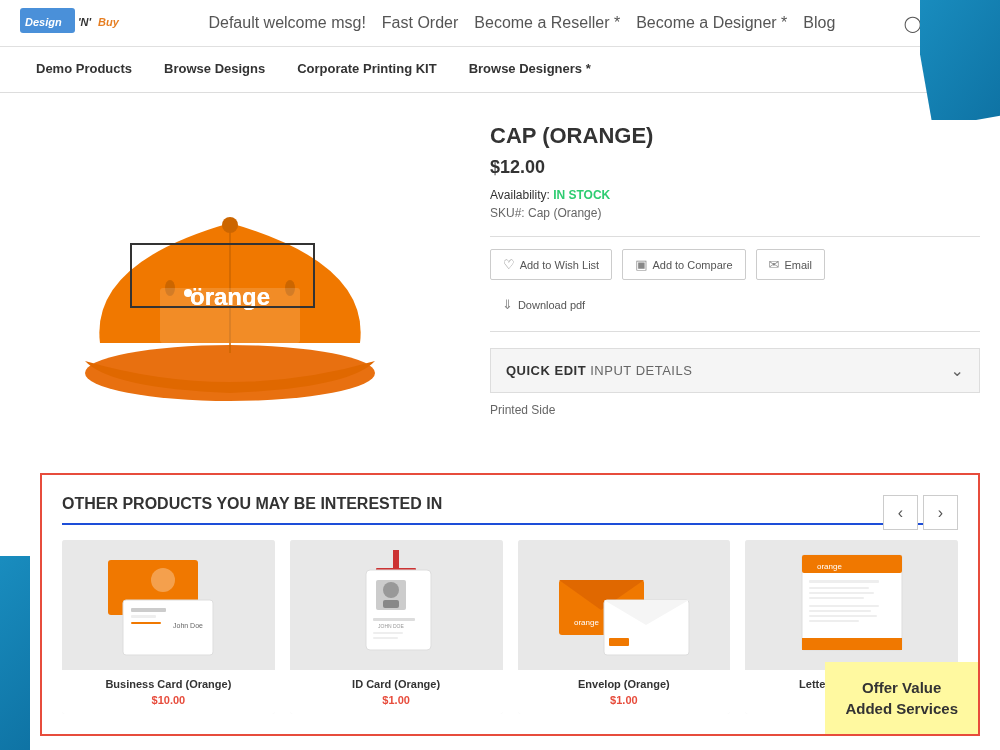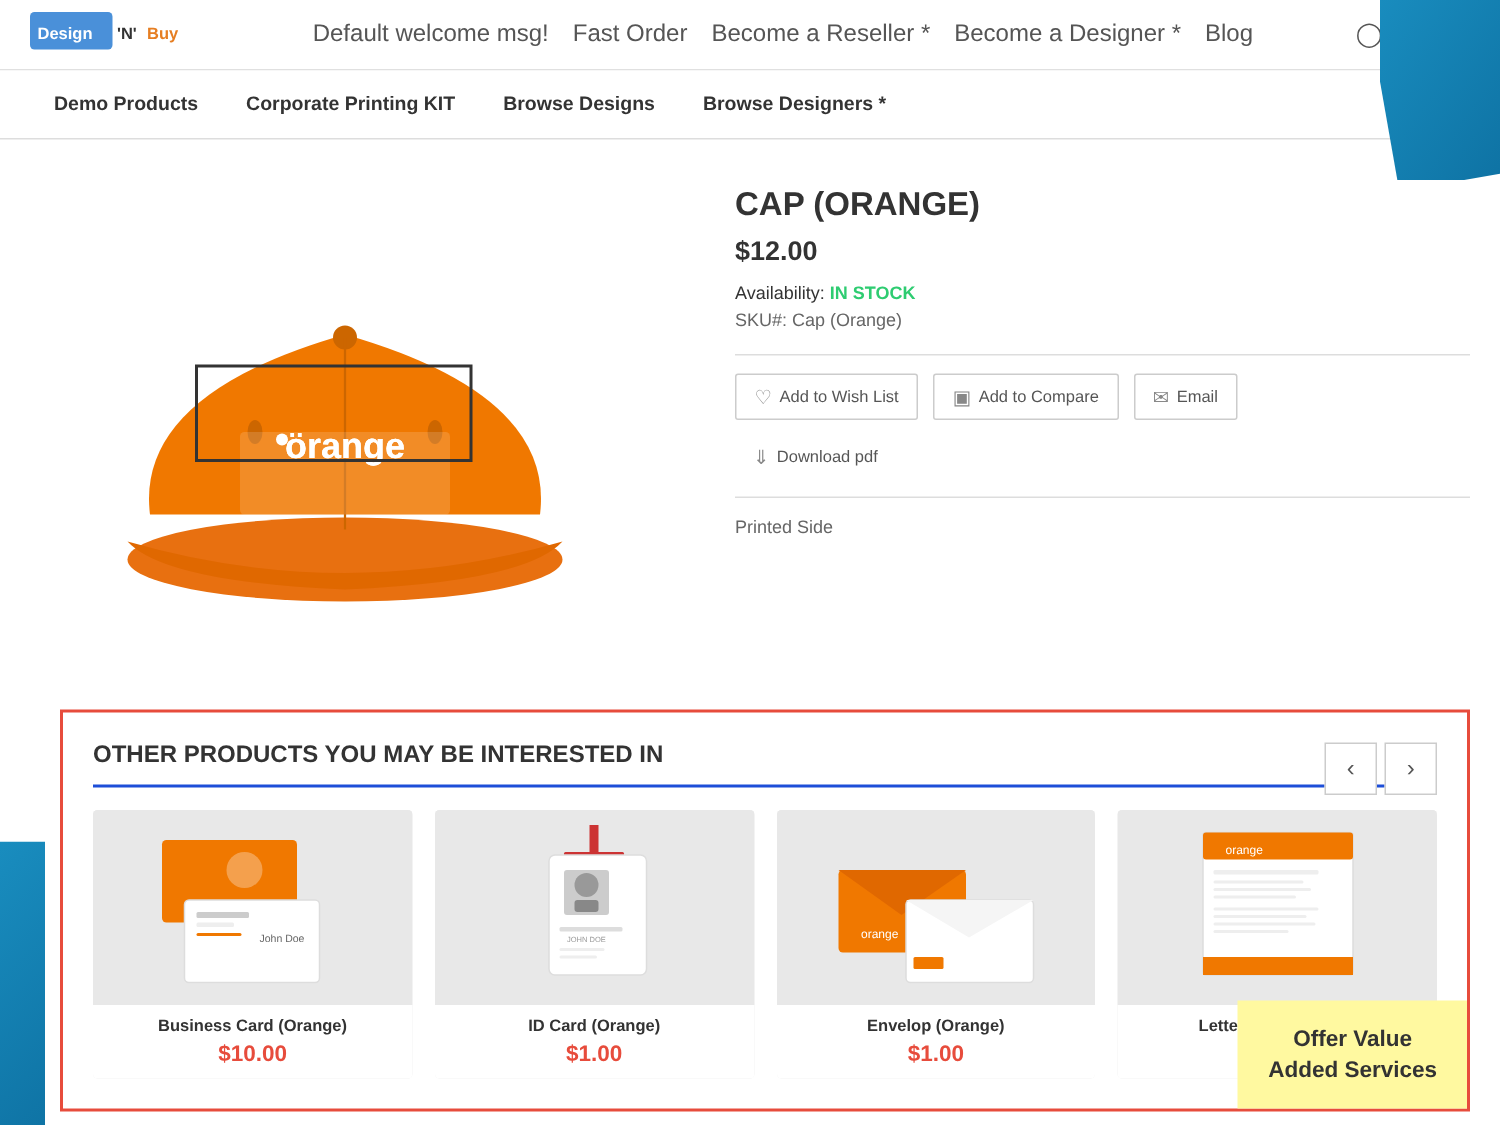--- a/index.html
+++ b/index.html
@@ -10,20 +10,21 @@
       background: #fff;
       border-bottom: 1px solid #e0e0e0;
       padding: 8px 20px;
       display: flex;
       align-items: center;
       justify-content: space-between;
     }
     .logo {
       display: flex;
       align-items: flex-end;
+      font-style: italic;
     }
     .top-links {
       display: flex;
       align-items: center;
       gap: 16px;
       font-size: 16px;
       color: #555;
     }
     .top-links a { text-decoration: none; color: #555; }
     .top-icons { display: flex; gap: 12px; align-items: center; }
@@ -252,21 +253,21 @@
       background: #fff;
       text-align: center;
     }
     .product-card-name {
       font-size: 11px;
       color: #333;
       font-weight: bold;
       margin-bottom: 4px;
     }
     .product-card-price {
-      font-size: 15px;
+      font-size: 11px;
       color: #e74c3c;
       font-weight: bold;
     }
 
     
     .nav-arrows {
       position: absolute;
       top: 20px;
       right: 20px;
       display: flex;
@@ -333,22 +334,22 @@
     </div>
     <div class="top-icons">
       <span class="top-icon">◯</span>
       <span class="top-icon">♡</span>
       <span class="top-icon">🔍</span>
     </div>
   </div>
 
   <div class="nav-bar">
     <a class="nav-item">Demo Products</a>
+    <a class="nav-item">Browse Designs</a>
     <a class="nav-item">Corporate Printing KIT</a>
-    <a class="nav-item">Browse Designs</a>
     <a class="nav-item">Browse Designers *</a>
   </div>
 
   <div class="main-content">
 
     <div class="product-image-section">
       <div class="product-image-wrapper">
 
         <svg class="cap-svg" viewBox="0 0 320 280">
 
@@ -403,20 +404,27 @@
         <button class="action-btn">
           <span class="action-icon">✉</span>
           <span>Email</span>
         </button>
       </div>
       <button class="download-btn">
         <span class="action-icon">⇓</span>
         <span>Download pdf</span>
       </button>
       <hr class="divider">
+      <div class="quick-edit-bar">
+        <span class="quick-edit-label">
+          <span>QUICK EDIT</span>
+          <span class="quick-edit-sub">INPUT DETAILS</span>
+        </span>
+        <span class="chevron-down">⌄</span>
+      </div>
       <div class="printed-side">Printed Side</div>
     </div>
   </div>
 
   <div class="related-section">
     <div class="related-title">OTHER PRODUCTS YOU MAY BE INTERESTED IN</div>
     <div class="related-products">
 
       <div class="product-card">
         <div class="product-card-img">

